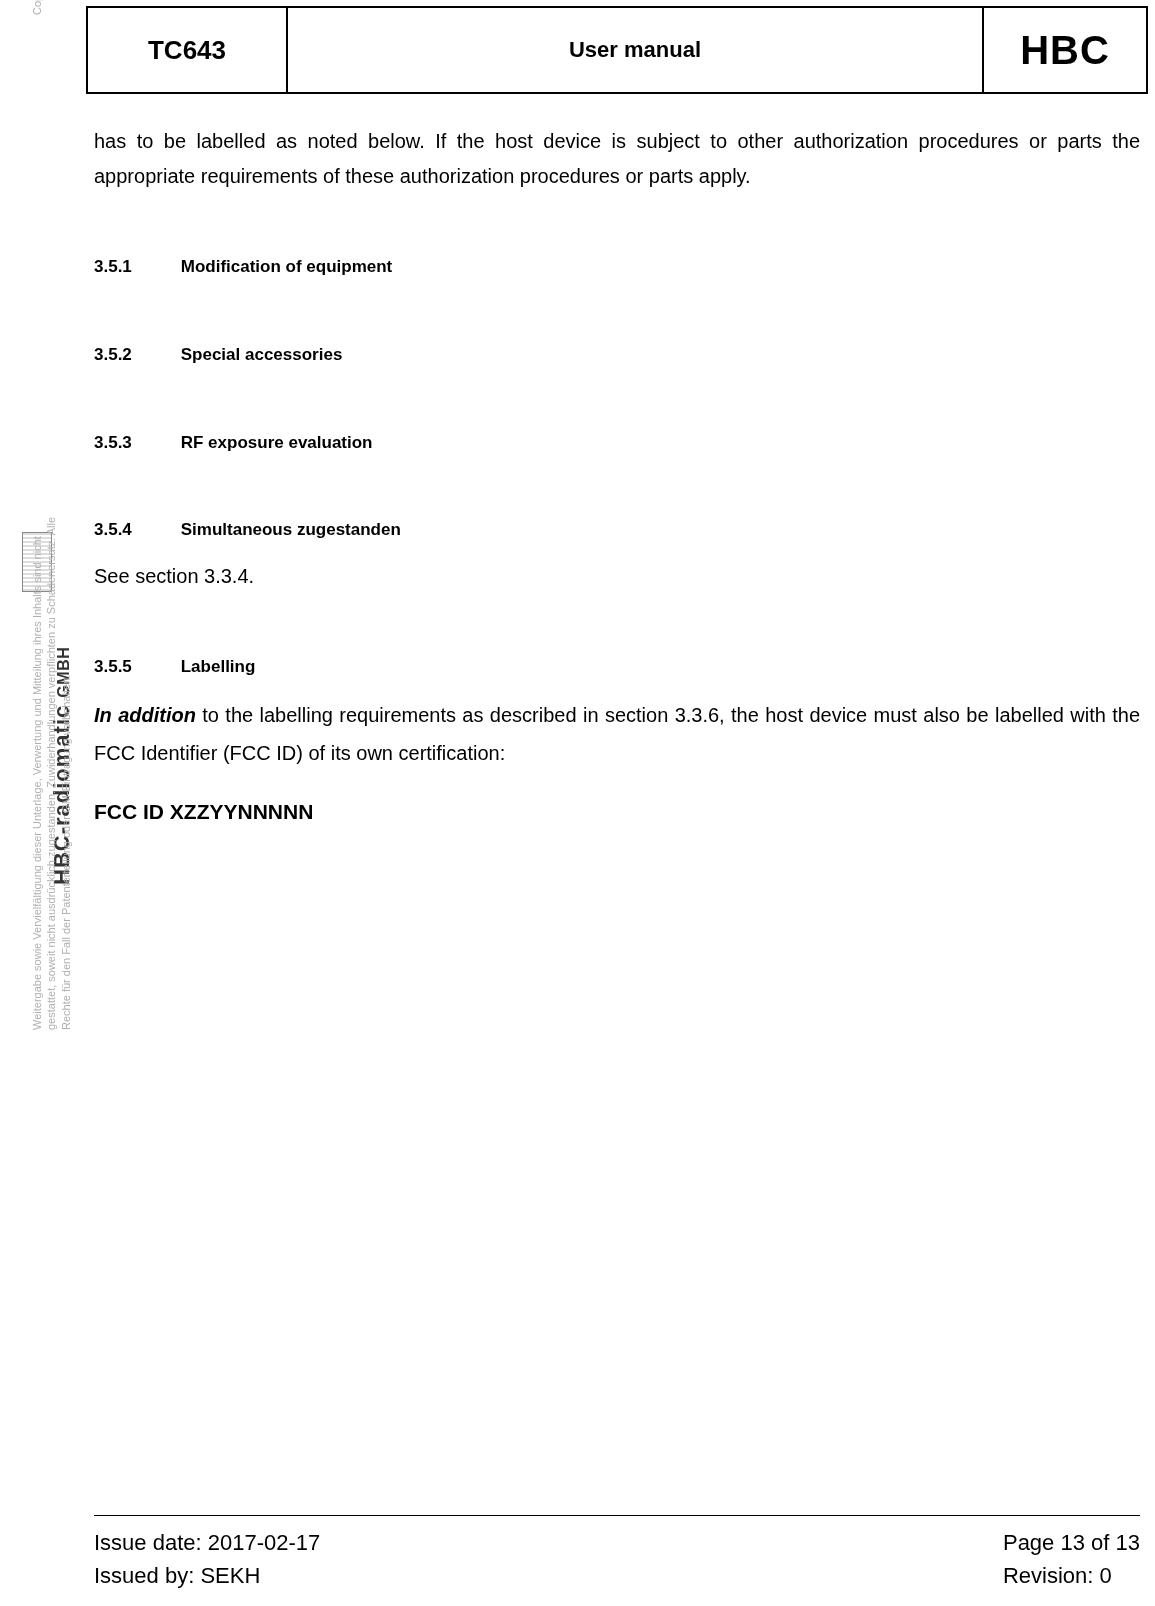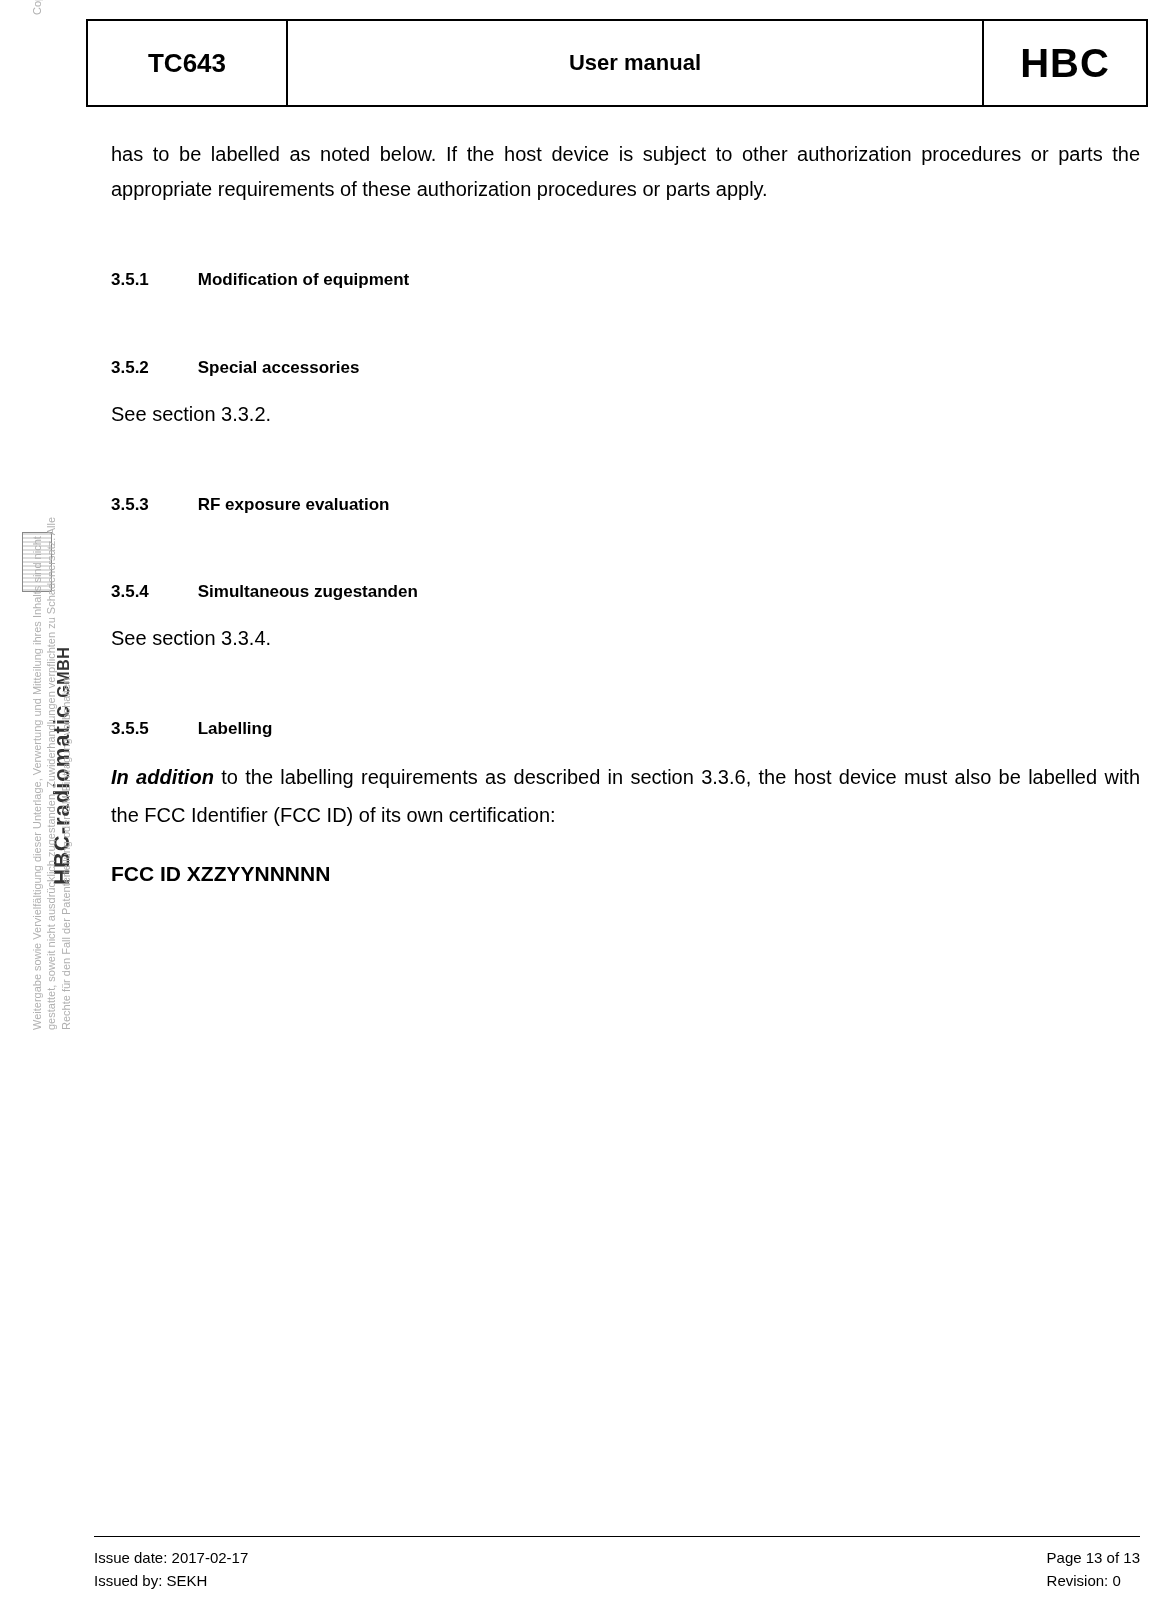--- a/index.html
+++ b/index.html
@@ -62,55 +62,54 @@
     .page {
       position: absolute;
       left: 86px;
       top: 0;
       width: 1062px;
       height: 1606px;
     }
     .header-table {
       width: 100%;
       border-collapse: collapse;
-      margin-top: 19px;
+      margin-top: 6px;
     }
     .header-table td {
       border: 2px solid #000;
       height: 86px;
       vertical-align: middle;
       text-align: center;
     }
     .header-left { width: 200px; font-size: 26px; font-weight: bold; }
     .header-center { font-size: 22px; font-weight: bold; }
     .header-right { width: 164px; font-size: 40px; font-weight: bold; letter-spacing: 1px; }
     .content {
       padding: 30px 8px 0 8px;
       font-size: 20px;
       line-height: 1.75;
-      margin-left: 17px;
     }
     .intro { text-align: justify; }
     .section { margin-top: 58px; }
     .section-heading { font-size: 17px; font-weight: bold; margin-bottom: 14px; }
     .section-heading .num { display: inline-block; width: 82px; }
     .section-body { font-size: 20px; }
     .labelling-body { text-align: justify; line-height: 1.9; }
     .labelling-body .bold { font-weight: bold; font-style: italic; }
     .fccid { font-weight: bold; margin-top: 22px; font-size: 21px; }
     .footer {
       position: absolute;
       bottom: 14px;
       left: 8px;
       right: 8px;
       border-top: 1px solid #000;
       padding-top: 10px;
       display: flex;
       justify-content: space-between;
-      font-size: 15px;
+      font-size: 22px;
       line-height: 1.5;
     }
     .footer-left, .footer-right { }
   </style>
 </head>
 <body>
 
 <div class="sidebar-text-1">
   <span>Copying of this document, and giving it to others and the use or communication of the contents thereof, are forbidden without express authority. Offenders are liable to the payment of damages. All rights are reserved in the event of the grant of patent or the registration of a utility model or design.</span>
 </div>
@@ -147,21 +146,20 @@
         <span class="num">3.5.1</span>
         <span>Modification of equipment</span>
       </div>
     </div>
 
     <div class="section">
       <div class="section-heading">
         <span class="num">3.5.2</span>
         <span>Special accessories</span>
       </div>
-      <p class="section-body">See section 3.3.2.</p>
     </div>
 
     <div class="section">
       <div class="section-heading">
         <span class="num">3.5.3</span>
         <span>RF exposure evaluation</span>
       </div>
     </div>
 
     <div class="section">

